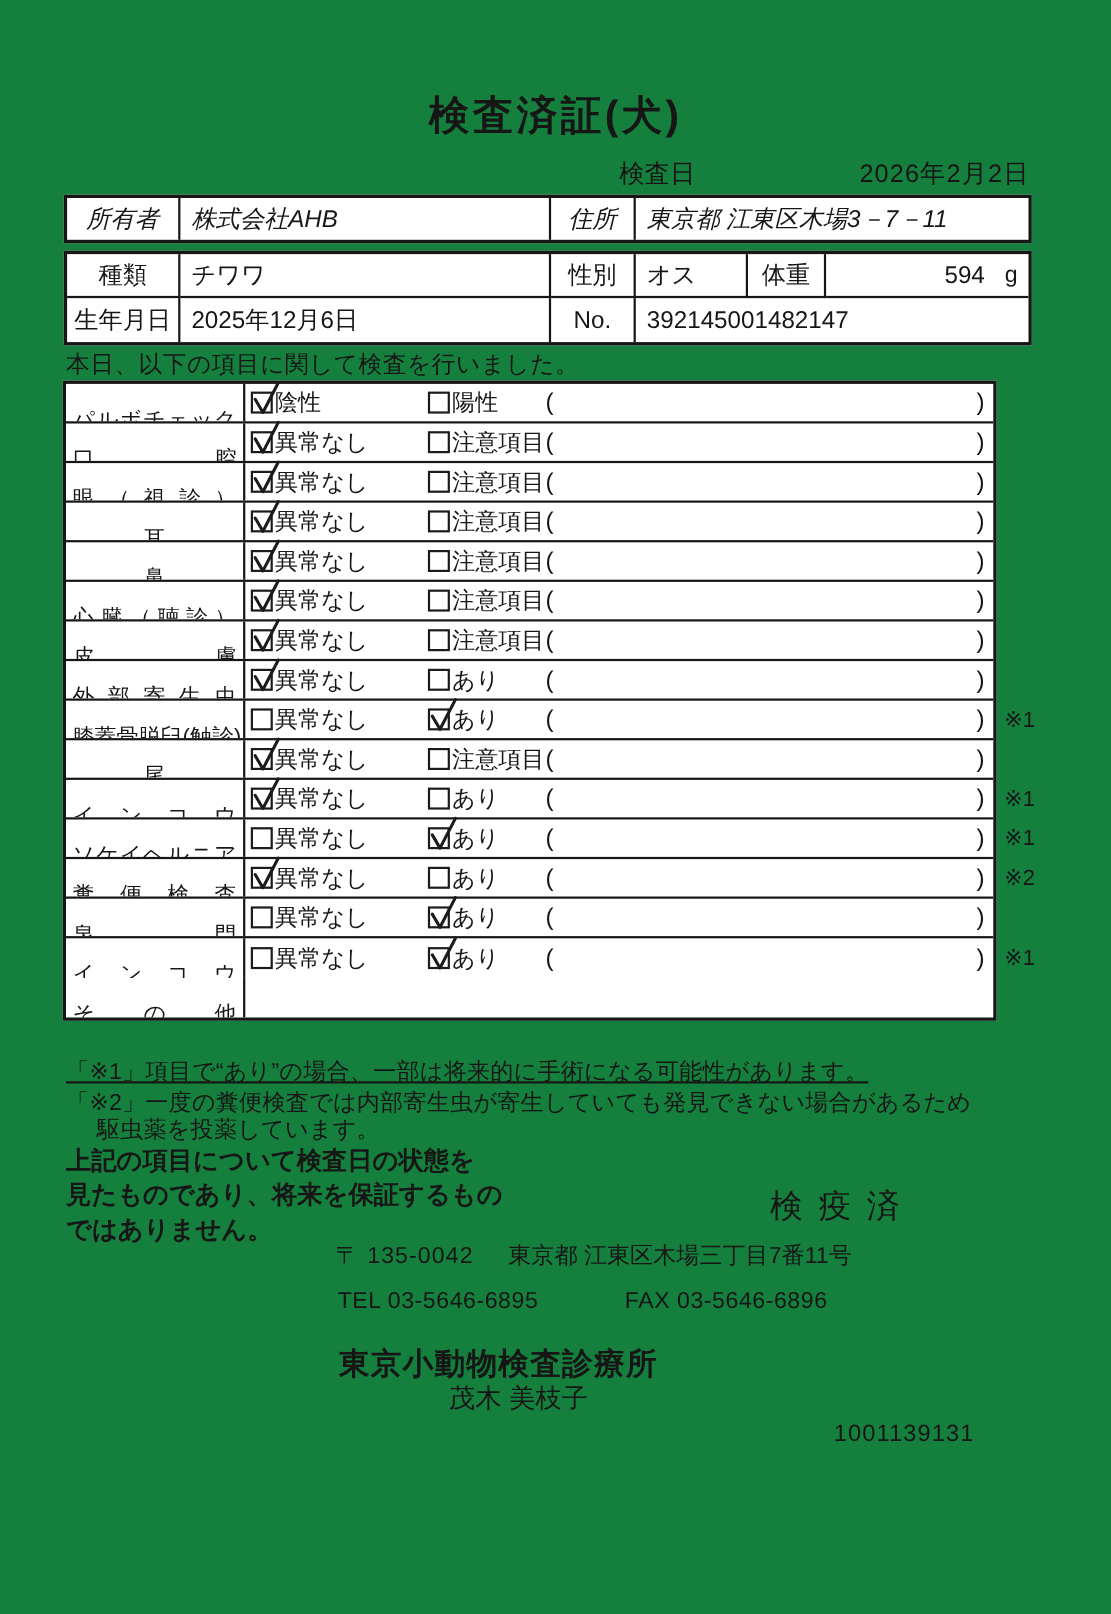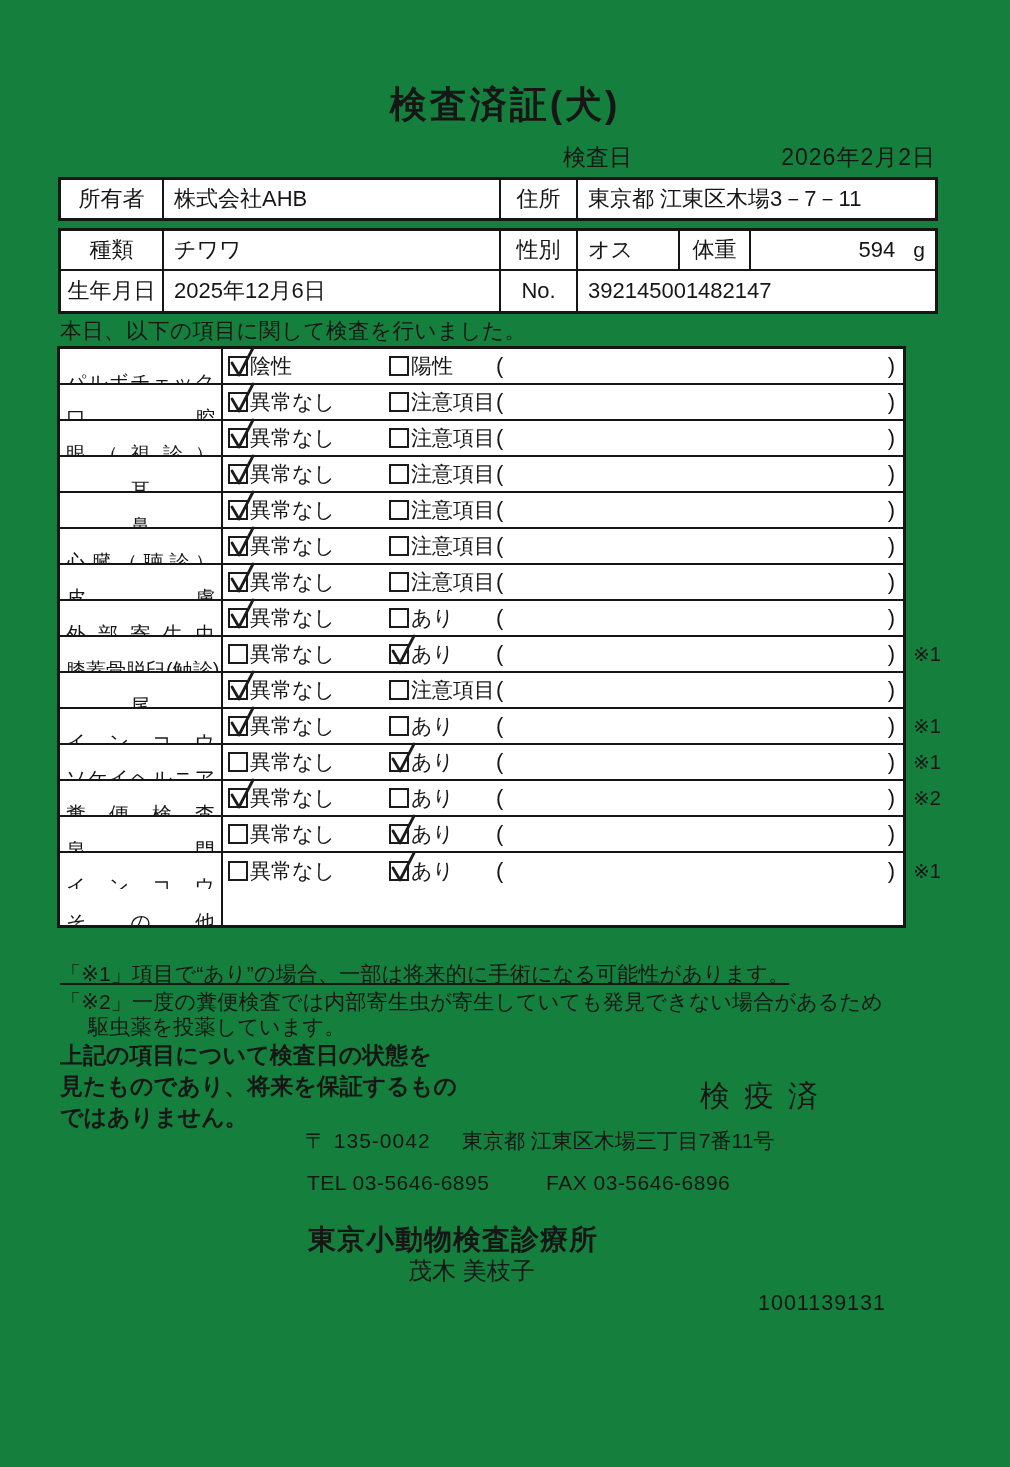--- a/index.html
+++ b/index.html
@@ -22,21 +22,21 @@
   
   .htable { position:absolute; left:58px; width:880px; border:3px solid #161616; display:grid; background:#fff; }
   .htable .cell {
     border-right:2px solid #161616; border-bottom:2px solid #161616;
     display:flex; align-items:center; font-size:22px; overflow:hidden; white-space:nowrap;
   }
   .htable .cell.lastcol { border-right:none; }
   .htable .cell.lastrow { border-bottom:none; }
   .cell.lab { justify-content:center; padding:0 4px; }
   .cell.val { padding:0 10px; }
-  .t1 { top:177px; grid-template-columns:103px 337px 77px 1fr; grid-auto-rows:38px; }
+  .t1 { top:177px; grid-template-columns:103px 337px 77px 1fr; grid-auto-rows:38px;font-style:italic; }
   .t2 { top:228px; grid-template-columns:103px 337px 77px 102px 71px 1fr; grid-auto-rows:40px; }
   .weight-cell { justify-content:flex-end; padding-right:12px; }
   .weight-unit { margin-left:18px; font-size:21px; }
   .no-val { grid-column:4 / 7; }
 
   .intro { position:absolute; top:316px; left:60px; font-size:21.5px; letter-spacing:0.5px; }
 
   
   .itable { position:absolute; top:346px; left:57px; width:849px; border:3px solid #161616; background:#fff; }
   .trow { position:relative; height:36px; border-bottom:2px solid #161616; display:grid; grid-template-columns:163px 1fr; }
@@ -64,21 +64,21 @@
   .fn1 { top:960px; left:60px;text-decoration:underline; }
   .fn2a { top:988px; left:60px; }
   .fn2b { top:1013px; left:88px; }
 
   .disclaimer { position:absolute; top:1042px; left:60px; font-size:23px; font-weight:600; line-height:31px;font-family:Liberation Mono, monospace; }
   .stamp { position:absolute; top:1076px; left:700px; font-size:30px; letter-spacing:14px; white-space:nowrap; }
 
   .postal   { position:absolute; top:1127px; left:305px; font-size:21px; letter-spacing:1px; }
   .addr2    { position:absolute; top:1127px; left:462px; font-size:21px; }
   .tel      { position:absolute; top:1171px; left:307px; font-size:21px; letter-spacing:0.5px; }
-  .fax      { position:absolute; top:1171px; left:546px; font-size:21px; letter-spacing:0.5px; }
+  .fax      { position:absolute; top:1171px; left:568px; font-size:21px; letter-spacing:0.5px; }
   .clinic   { position:absolute; top:1221px; left:308px; font-size:28px; font-weight:600; letter-spacing:1px; }
   .examiner { position:absolute; top:1255px; left:408px; font-size:24px; }
   .serial   { position:absolute; top:1291px; left:758px; font-size:21.5px; letter-spacing:1px; }
 </style>
 </head>
 <body>
 
 <div class="page">
 
   <div class="title">検査済証(犬)</div>

